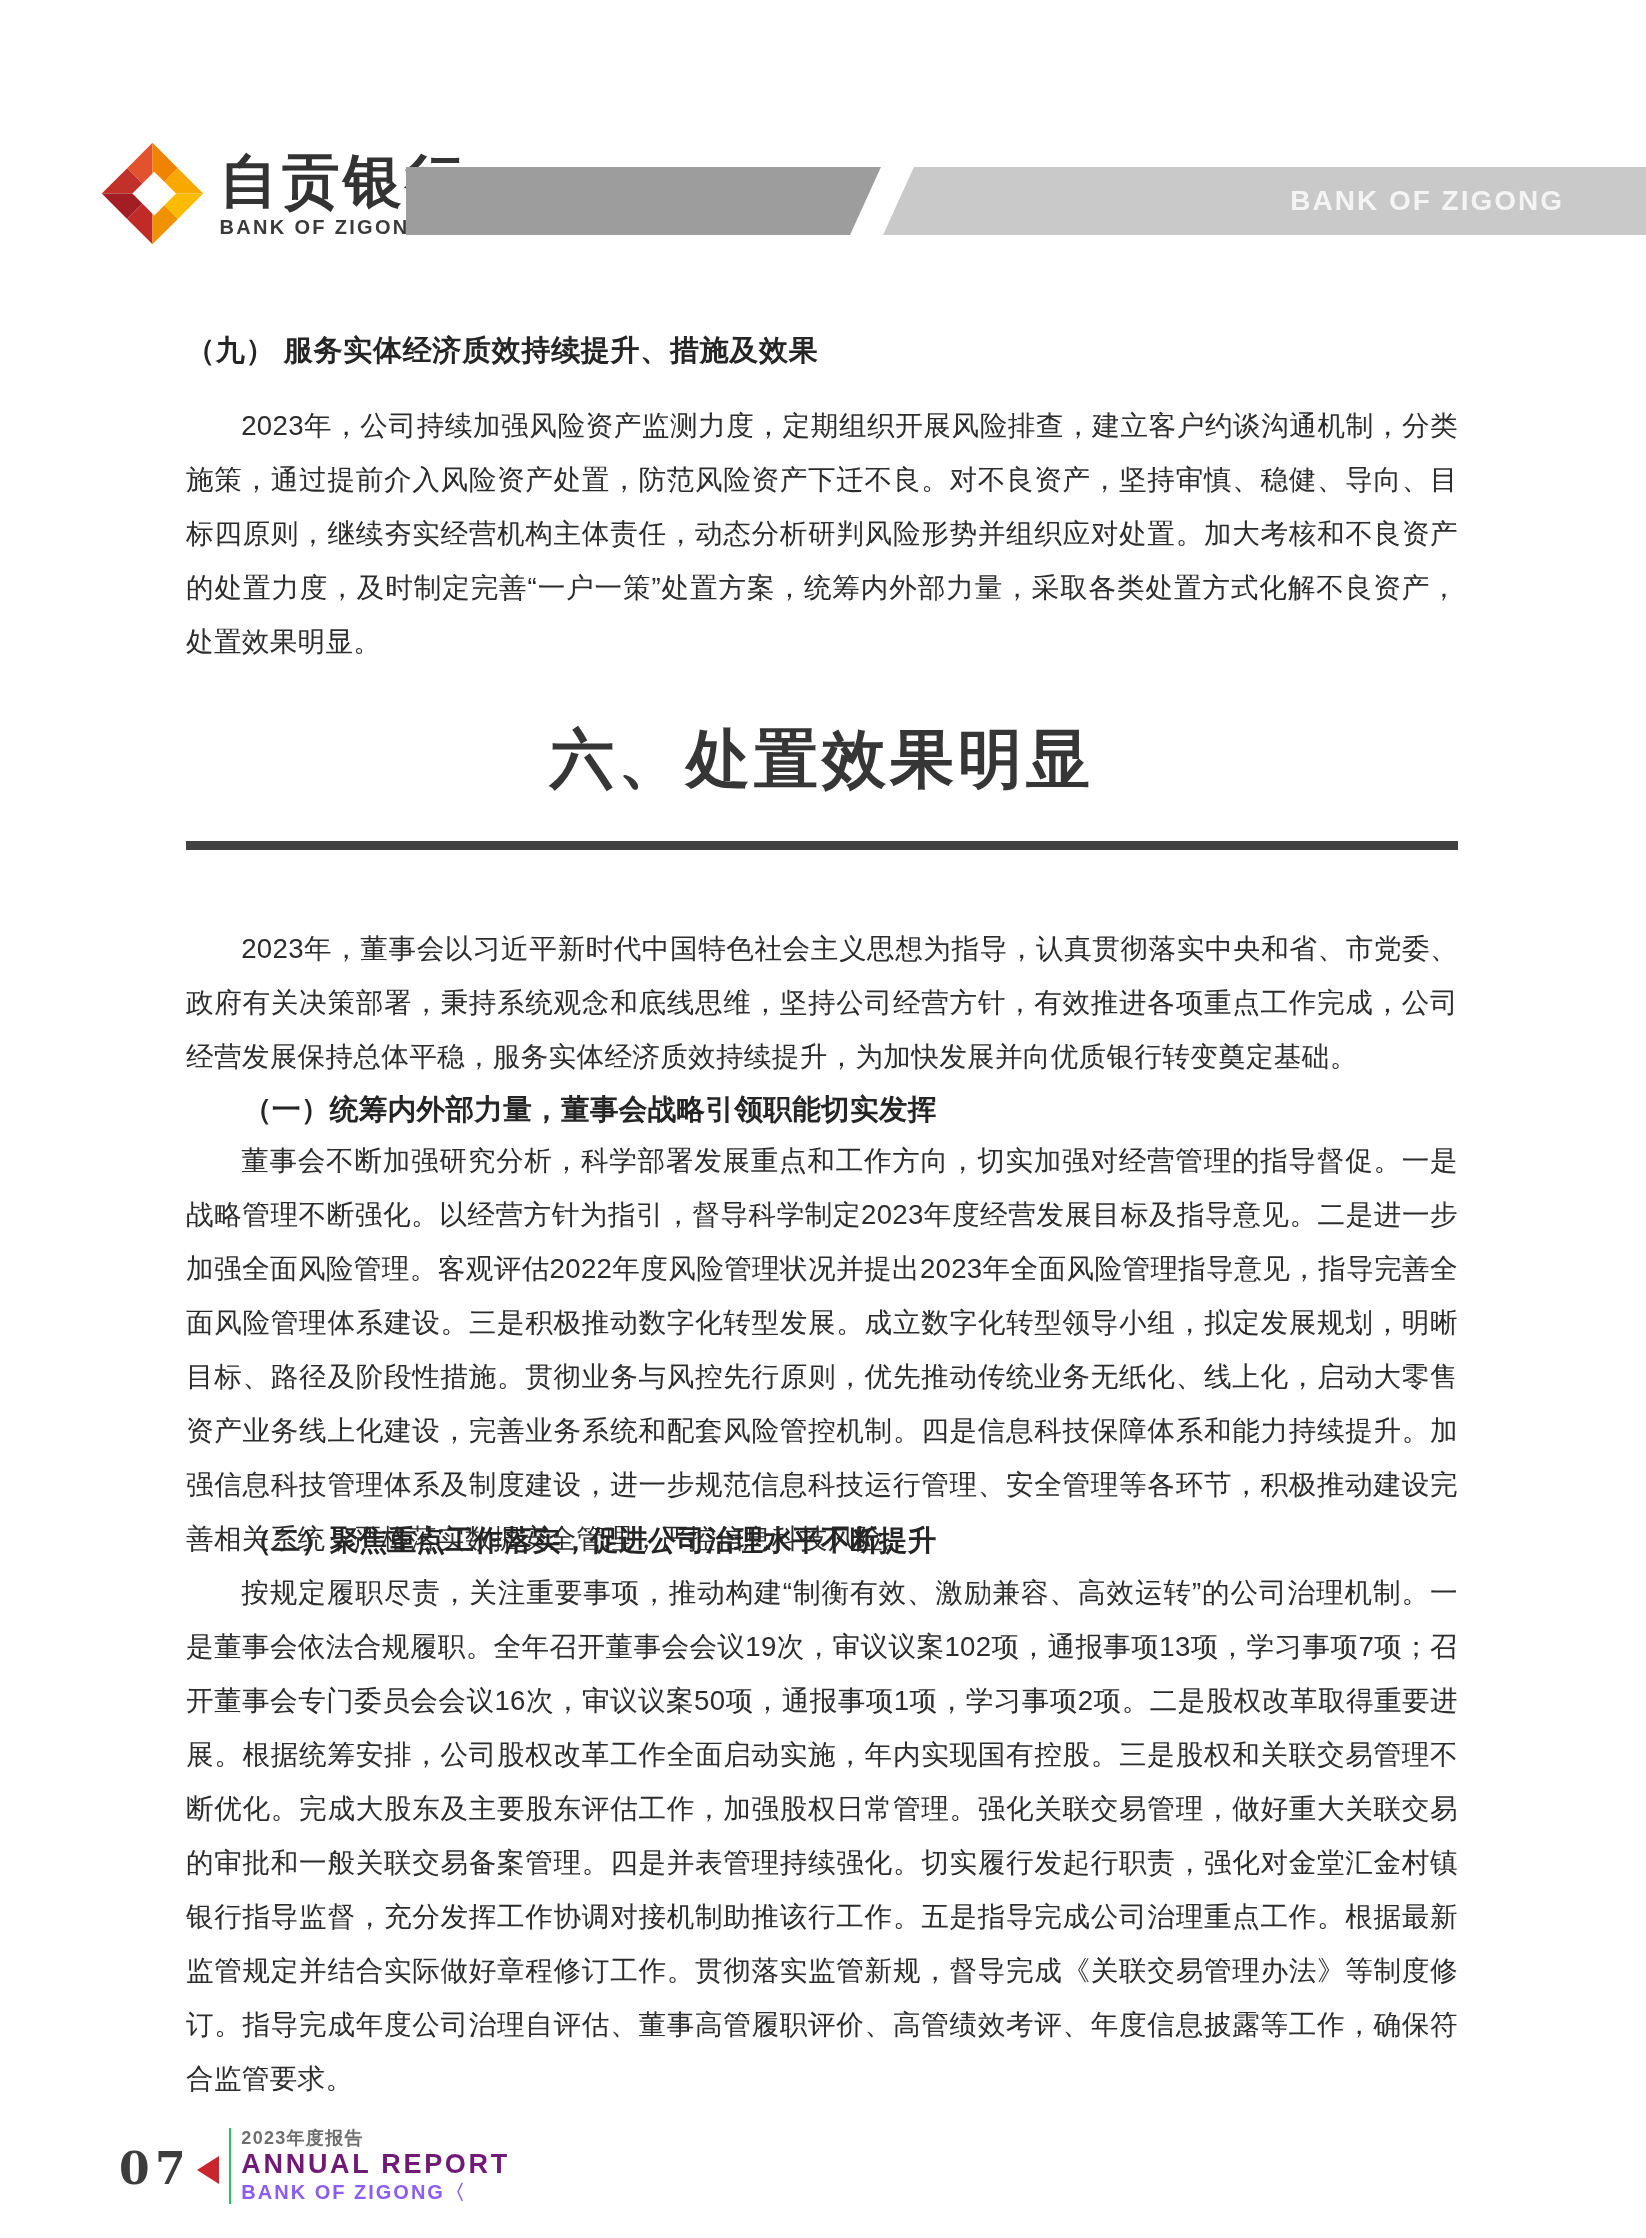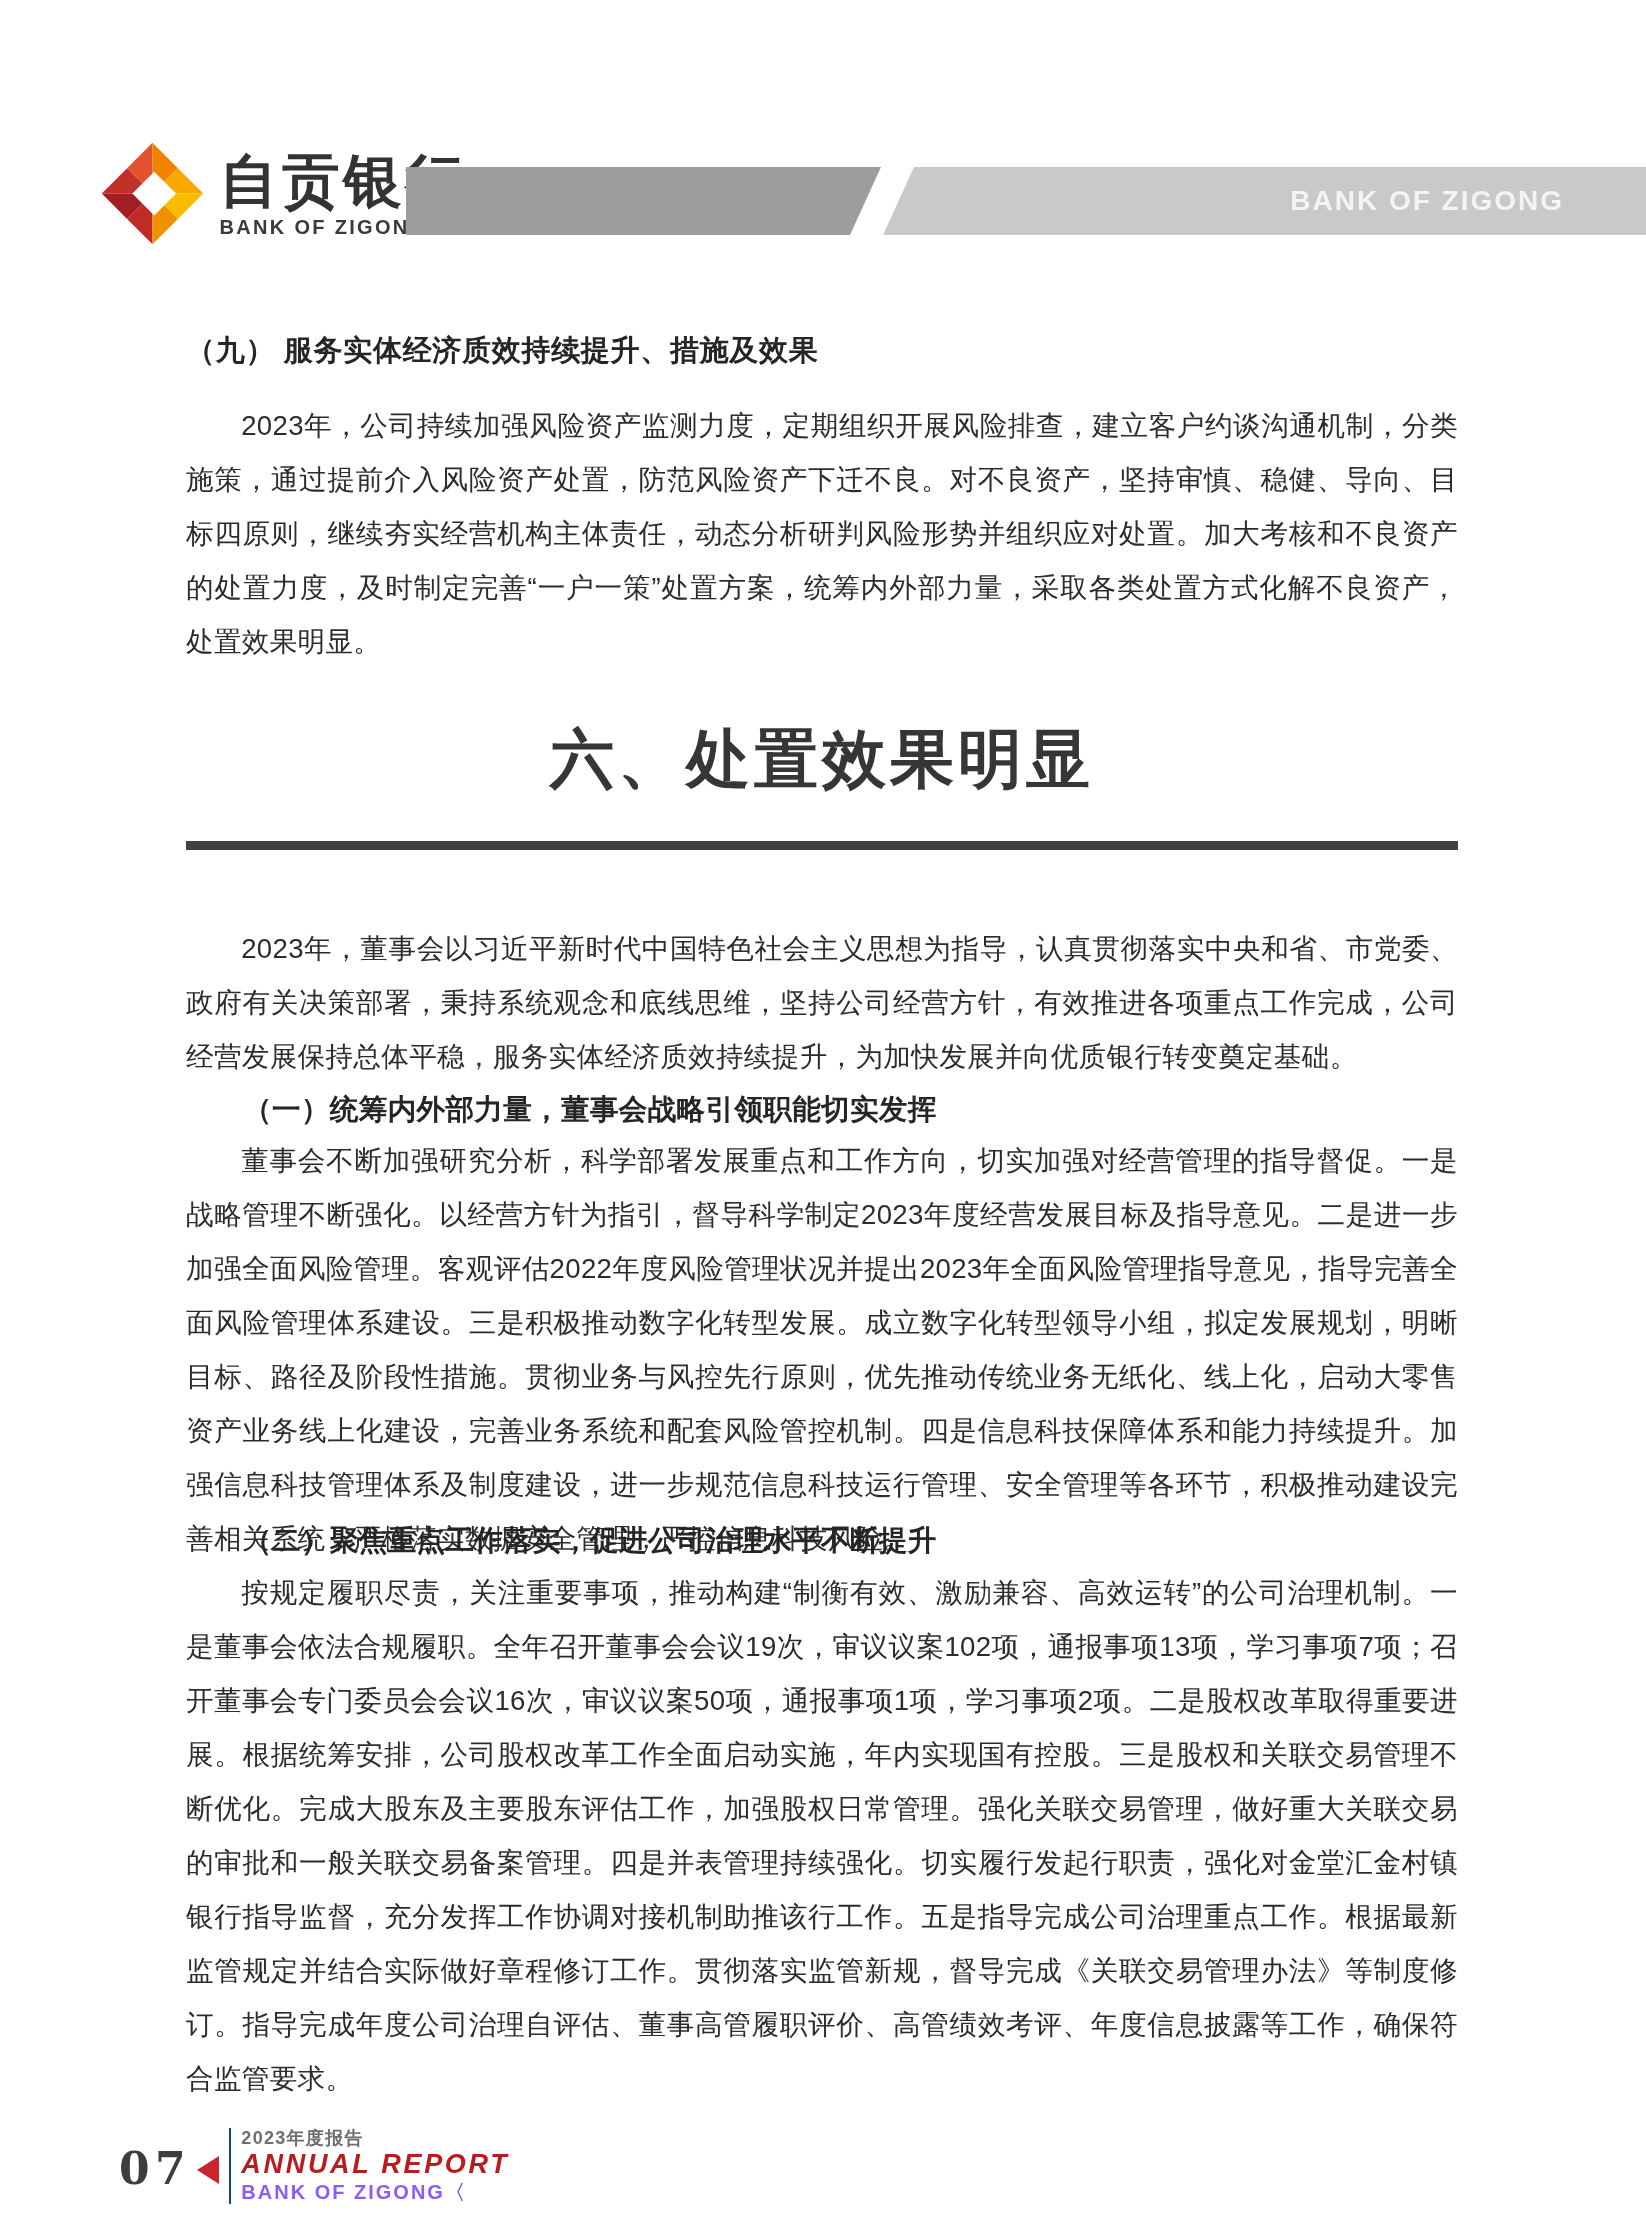--- a/index.html
+++ b/index.html
@@ -57,24 +57,24 @@
     font-family:"DejaVu Serif", serif;
     font-size:44px;font-weight:bold;color:#3d3d3d;letter-spacing:5.3px;line-height:1;
     margin-top:6.6px;
   }
   .tri{
     width:0;height:0;margin-left:6.6px;margin-top:8px;
     border-top:14px solid transparent;border-bottom:14px solid transparent;
     border-right:22.6px solid #c9252c;
   }
   .footer-text{
-    margin-left:9.3px;border-left:2px solid #0c4a6e;padding-left:10.6px;
+    margin-left:9.3px;border-left:2px solid #22c55e;padding-left:10.6px;
   }
   .f-cn{font-size:18px;font-weight:bold;color:#6e6e6e;letter-spacing:1.3px;line-height:1.15;}
-  .f-en{font-size:27px;font-weight:bold;color:#b91c1c;letter-spacing:2.7px;line-height:1.15;font-style:italic;}
+  .f-en{font-size:27px;font-weight:bold;color:#701a75;letter-spacing:2.7px;line-height:1.15;}
   .f-bank{font-size:20px;font-weight:bold;color:#8b5cf6;letter-spacing:2px;line-height:1.2;}
 </style>
 </head>
 <body>
 
 <div class="page">
 
   <div class="logo">
     <svg class="logo-mark" viewBox="0 0 120 120" xmlns="http://www.w3.org/2000/svg">
       <polygon points="60,2 31,31 60,60" fill="#e2522e"></polygon>

